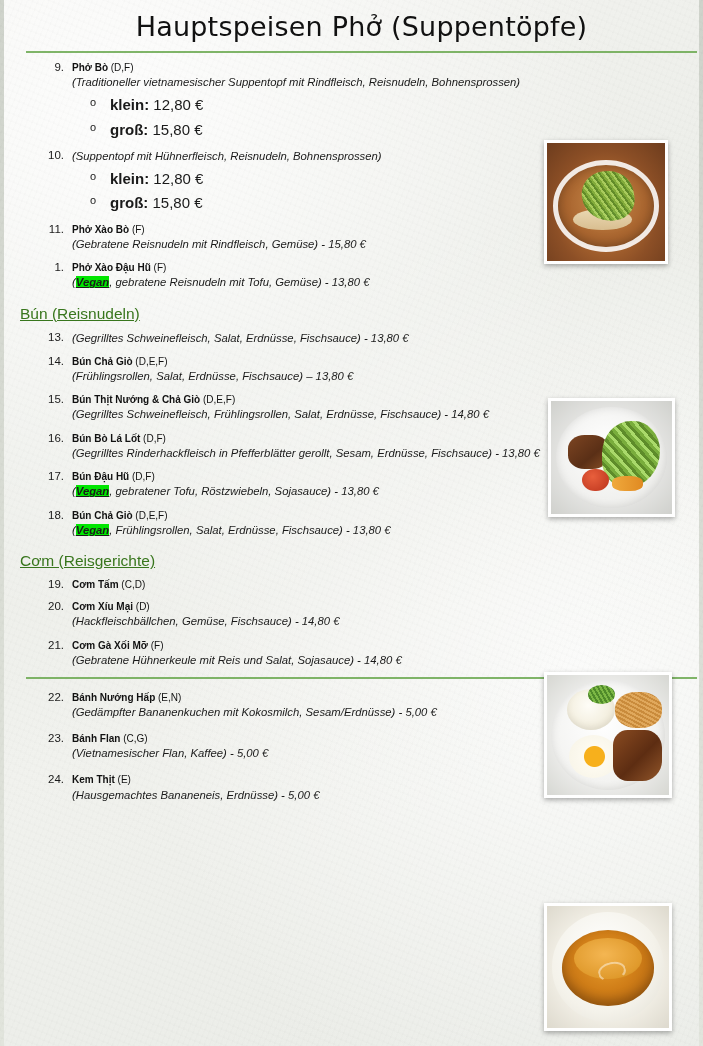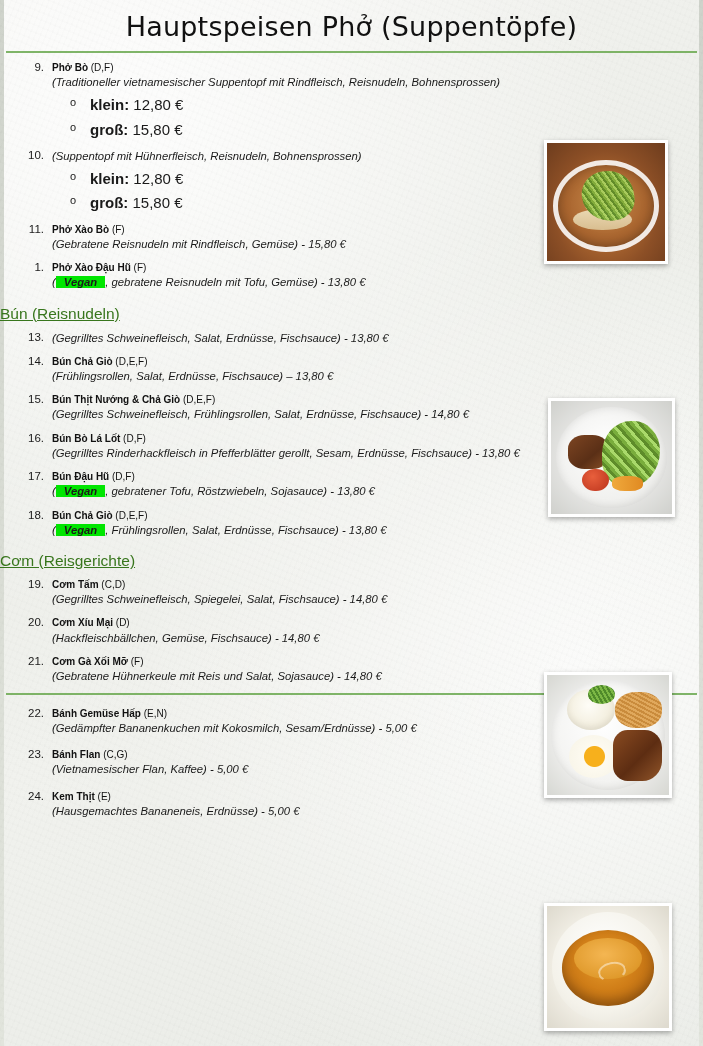--- a/index.html
+++ b/index.html
@@ -43,20 +43,21 @@
   .edge-right {
     position: absolute;
     right: 0; top: 0; bottom: 0;
     width: 4px;
     background: linear-gradient(180deg, #cfd3cb, #e2e5dd);
   }
   .content {
     position: relative;
     z-index: 2;
     padding: 0;
+    margin-left: 20px;
   }
 
   h1.section-title {
     font-family: "DejaVu Sans", sans-serif;
     font-weight: 400;
     font-size: 27px;
     text-align: center;
     color: #111;
     margin: 0;
     padding: 11px 0 9px 0;
@@ -110,21 +111,22 @@
     font-style: italic;
     color: #1a1a1a;
     line-height: 1.35;
     margin-top: 1px;
   }
   .vegan {
     background: #00e600;
     color: #1a1a1a;
     font-style: italic;
     font-weight: 700;
-    padding: 0 8px;
+    padding: 0 0;
+    text-decoration: underline;
   }
 
   .sizes {
     margin: 5px 0 0 0;
     padding: 0;
     list-style: none;
   }
   .sizes li {
     position: relative;
     font-size: 15px;
@@ -485,21 +487,20 @@
     </div>
 
     <div class="subheading">Cơm (Reisgerichte)</div>
 
     <div class="item">
       <div class="num">19.</div>
       <div class="name">
         <span>Cơm Tấm</span>
         <span class="alg">(C,D)</span>
       </div>
-      <div class="desc">(Gegrilltes Schweinefleisch, Spiegelei, Salat, Fischsauce) - 14,80 €</div>
     </div>
 
     <div class="item">
       <div class="num">20.</div>
       <div class="name">
         <span>Cơm Xíu Mại</span>
         <span class="alg">(D)</span>
       </div>
       <div class="desc">(Hackfleischbällchen, Gemüse, Fischsauce) - 14,80 €</div>
     </div>
@@ -511,21 +512,21 @@
         <span class="alg">(F)</span>
       </div>
       <div class="desc">(Gebratene Hühnerkeule mit Reis und Salat, Sojasauce) - 14,80 €</div>
     </div>
 
     <div class="rule thin"></div>
 
     <div class="item" style="margin-top:12px;">
       <div class="num">22.</div>
       <div class="name">
-        <span>Bánh Gemüse Hấp</span>
+        <span>Bánh Nướng Hấp</span>
         <span class="alg">(E,N)</span>
       </div>
       <div class="desc">(Gedämpfter Bananenkuchen mit Kokosmilch, Sesam/Erdnüsse) - 5,00 €</div>
     </div>
 
     <div class="item" style="margin-top:12px;">
       <div class="num">23.</div>
       <div class="name">
         <span>Bánh Flan</span>
         <span class="alg">(C,G)</span>

